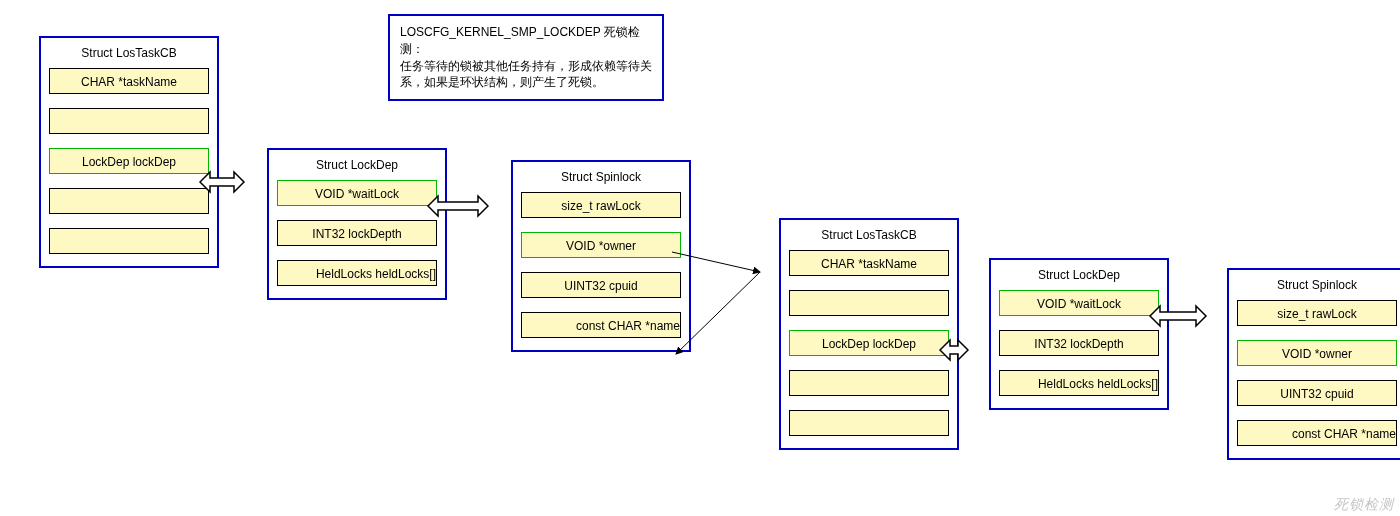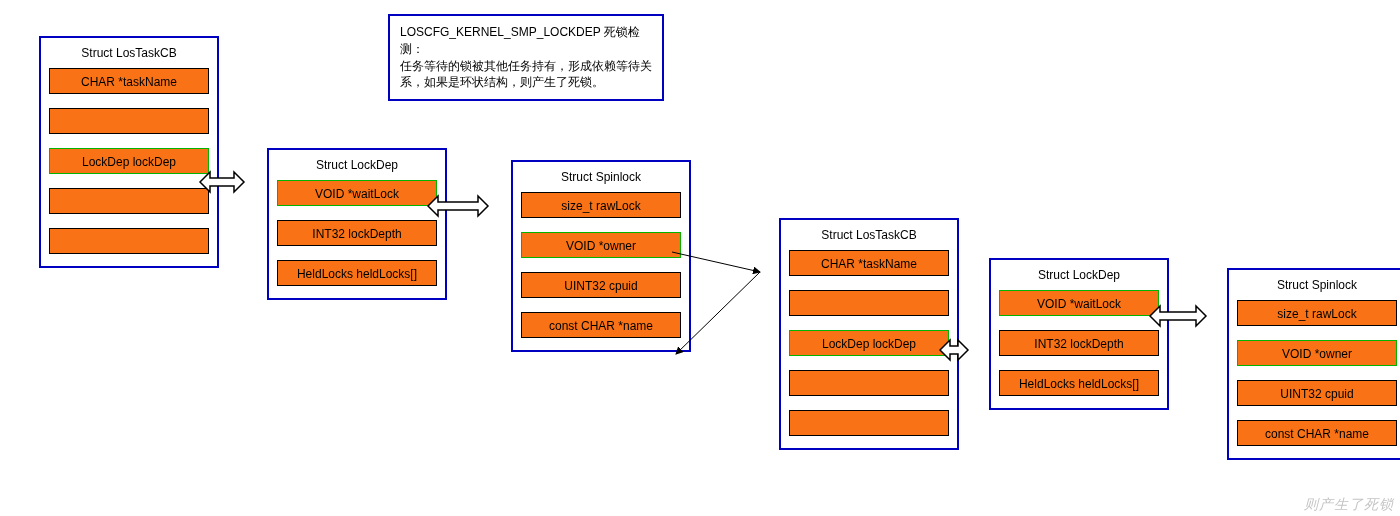--- a/index.html
+++ b/index.html
@@ -21,29 +21,29 @@
     box-sizing: border-box;
     margin-left: 21px;
   }
   .struct-title {
     text-align: center;
     font-size: 12px;
     margin: 2px 0 8px 0;
   }
   .field {
     border: 1px solid #000;
-    background: #f97316;
+    background: #fef9c3;
     height: 26px;
     line-height: 26px;
     text-align: center;
     font-size: 12px;
     margin-bottom: 14px;
     box-sizing: border-box;
   }
-  .field:last-child { margin-bottom: 4px; }
+  .field:last-child { margin-bottom: 4px; text-align: right; }
   .field.highlight {
     border: 1.5px solid #00b400;
   }
   .note-box {
     position: absolute;
     border: 2px solid #0000c0;
     background: #fff;
     padding: 8px 10px;
     font-size: 12px;
     line-height: 1.4;
@@ -116,21 +116,21 @@
 </div>
 
 <div class="struct-box" style="left:1206px; top:268px; width:180px;">
   <div class="struct-title">Struct Spinlock</div>
   <div class="field">size_t rawLock</div>
   <div class="field highlight">VOID *owner</div>
   <div class="field">UINT32 cpuid</div>
   <div class="field">const CHAR *name</div>
 </div>
 
-<div class="watermark">则产生了死锁</div>
+<div class="watermark">死锁检测</div>
 
 <svg class="overlay">
   <defs>
     <marker id="arrow" markerWidth="8" markerHeight="8" refX="7" refY="4" orient="auto">
       <path d="M0,0 L8,4 L0,8 z" fill="#000"></path>
     </marker>
   </defs>
 
   <g stroke="#000" stroke-width="1.5" fill="#fff">
     <path d="M200,182 L210,172 L210,178 L234,178 L234,172 L244,182 L234,192 L234,186 L210,186 L210,192 Z"></path>

